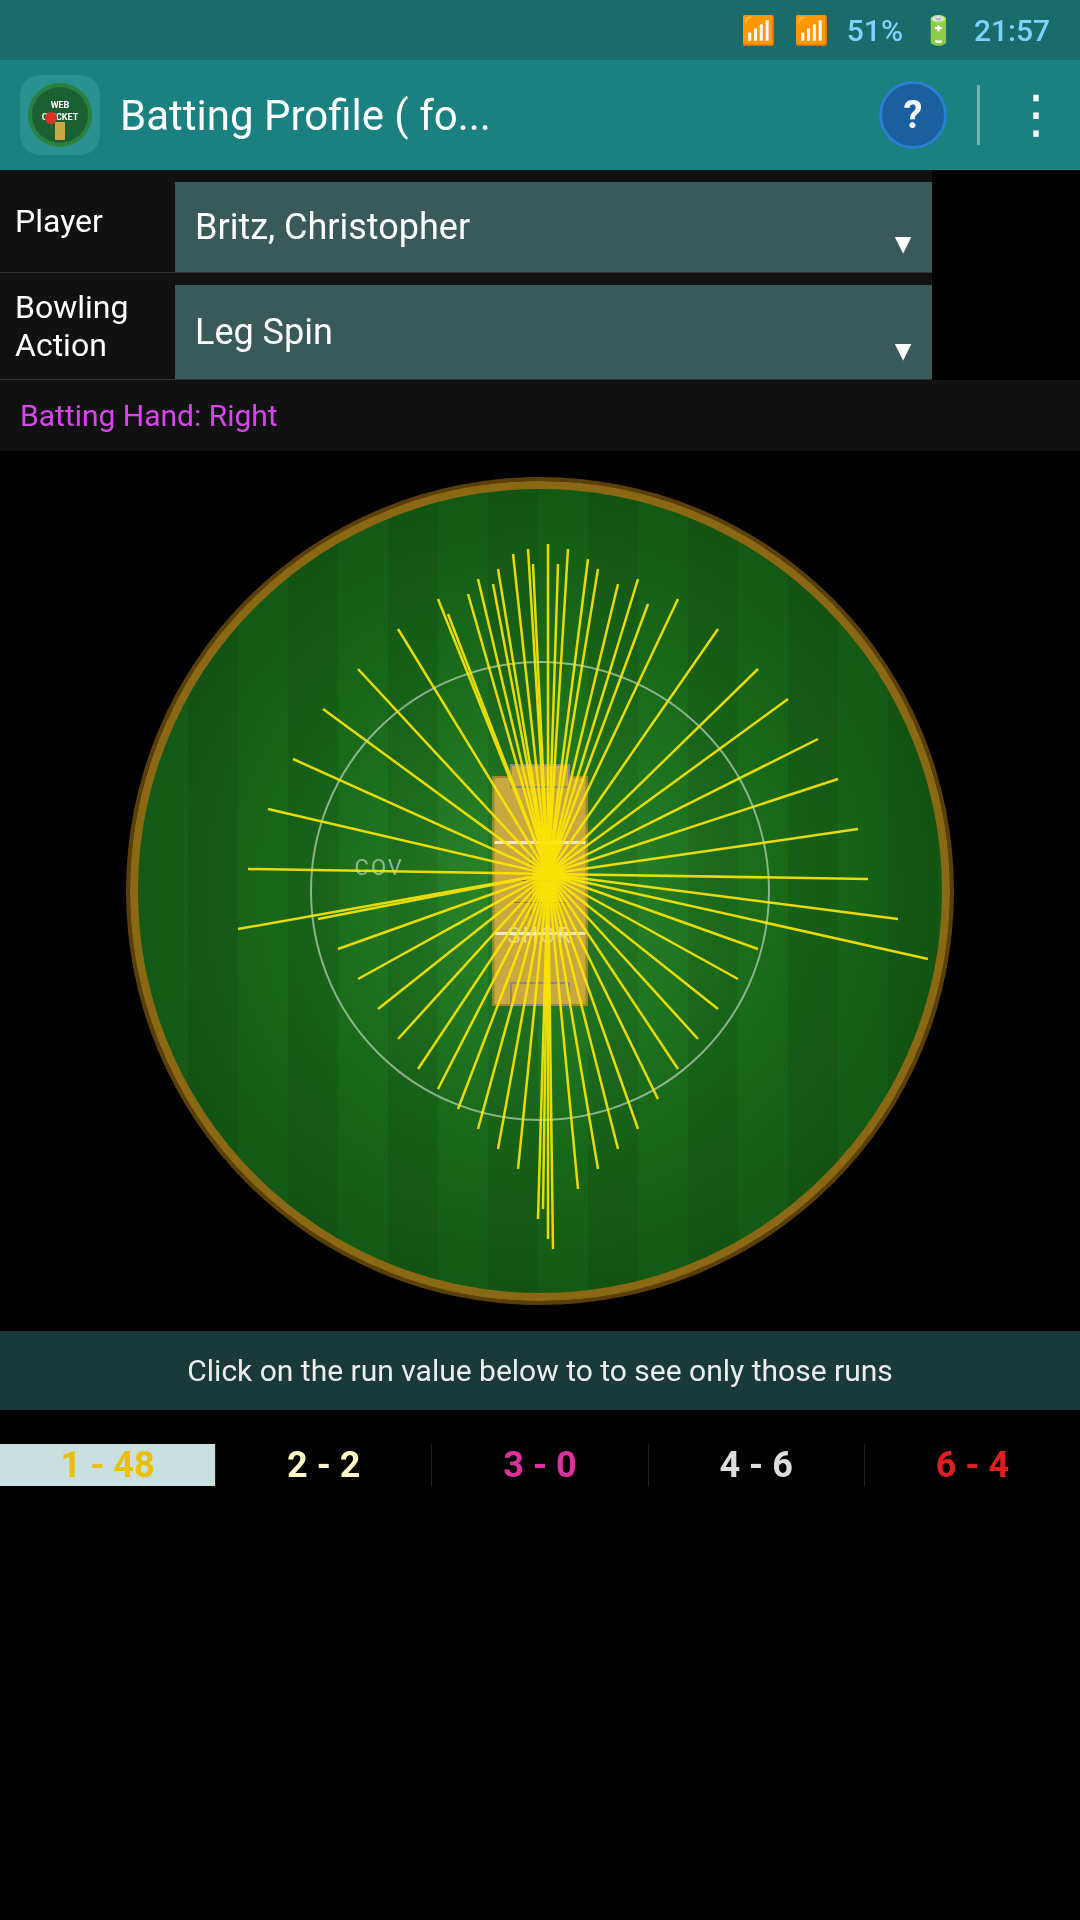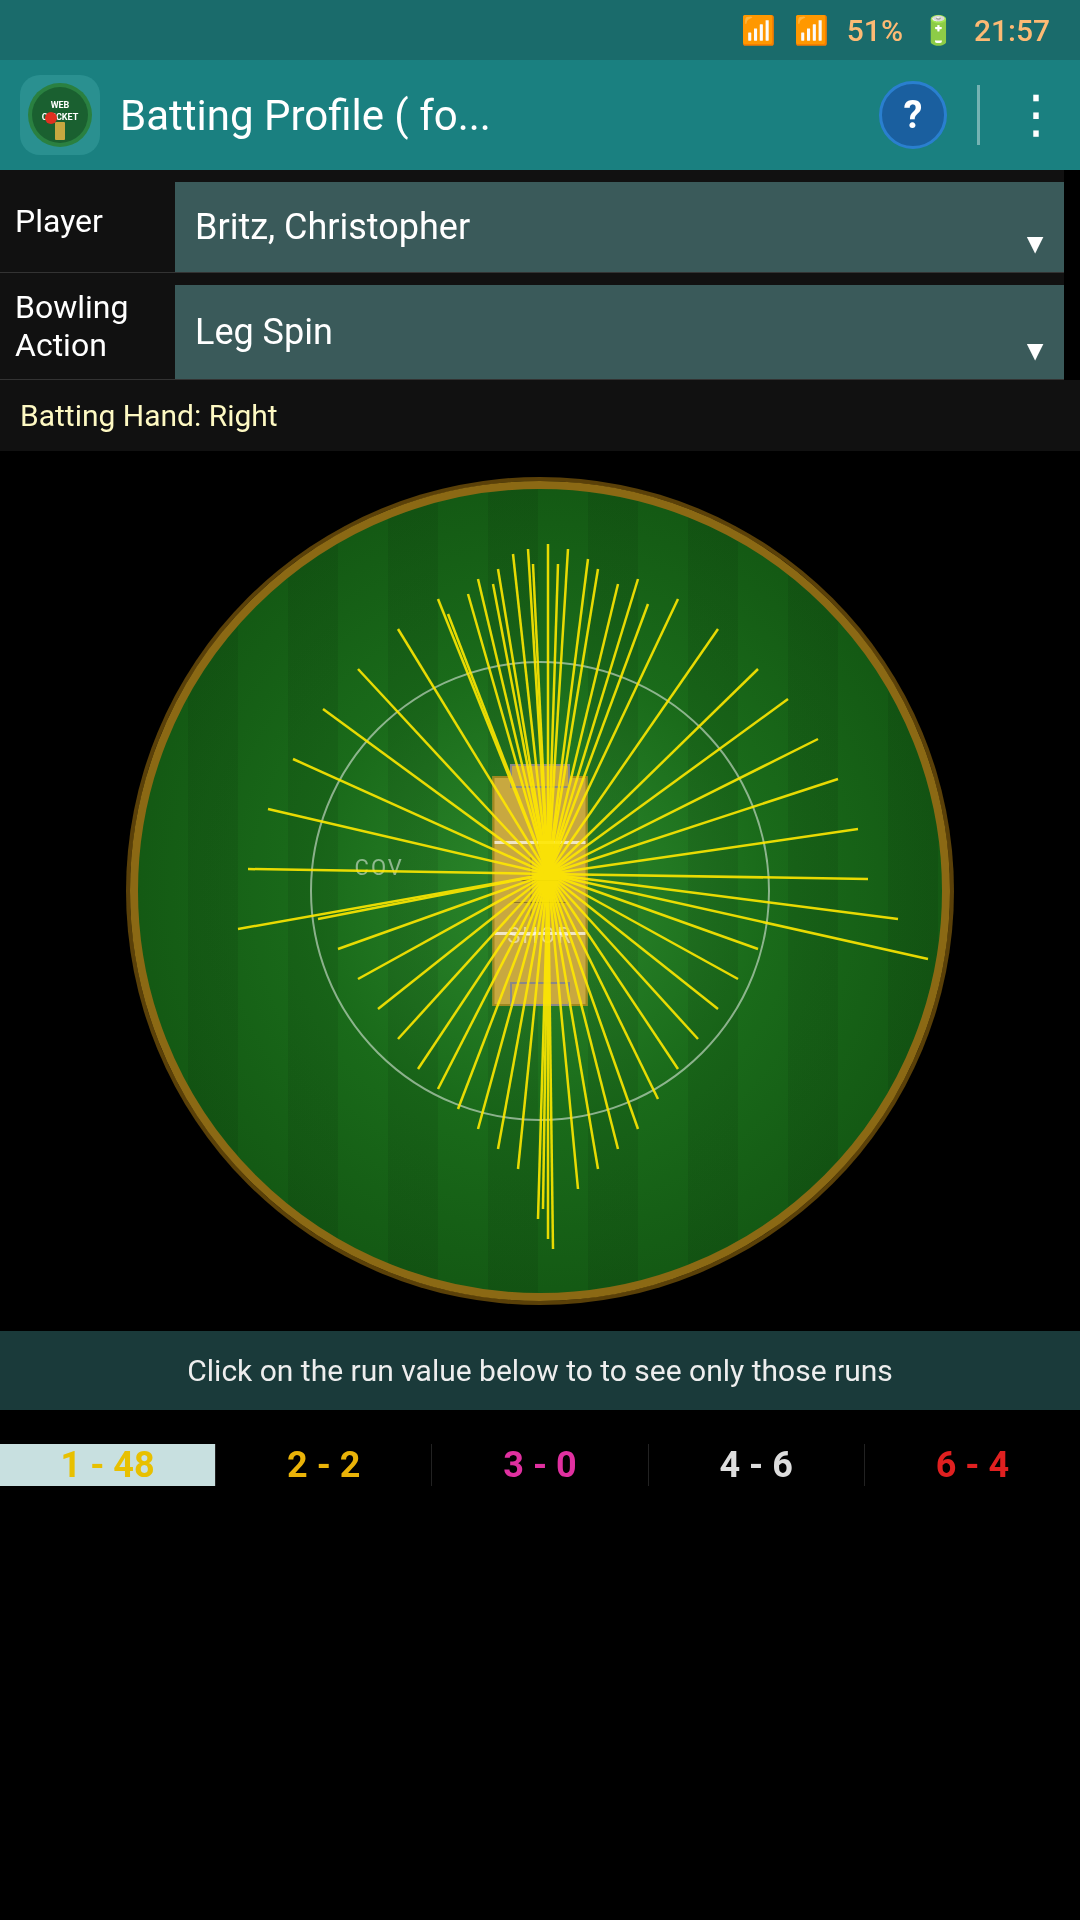--- a/index.html
+++ b/index.html
@@ -17,21 +17,21 @@
       width: 1080px;
       height: 60px;
       background: #1a6b6b;
       display: flex;
       align-items: center;
       justify-content: flex-end;
       padding: 0 30px;
       gap: 18px;
     }
     .status-icon { color: #fff; font-size: 28px; }
-    .status-text { color: #fdba74; font-size: 30px; font-weight: 500; }
+    .status-text { color: #7dd3fc; font-size: 30px; font-weight: 500; }
 
     
     #app-header {
       width: 1080px;
       height: 110px;
       background: #1a8080;
       display: flex;
       align-items: center;
       padding: 0 20px;
       gap: 20px;
@@ -87,21 +87,21 @@
     }
     #more-icon {
       color: #fff;
       font-size: 44px;
       letter-spacing: -2px;
       line-height: 0;
     }
 
     
     #form-area {
-      width: 1064px;
+      width: 932px;
       background: #111;
     }
 
     .form-row {
       display: flex;
       align-items: stretch;
       border-bottom: 1px solid #333;
     }
 
     .form-label {
@@ -137,21 +137,21 @@
       position: absolute;
       right: 15px;
       bottom: 12px;
     }
 
     
     #batting-hand-row {
       width: 1080px;
       background: #111;
       padding: 18px 20px;
-      color: #fef9c3;
+      color: #d946ef;
       font-size: 30px;
     }
 
     
     #field-container {
       width: 1080px;
       height: 880px;
       background: #000;
       display: flex;
       align-items: center;
@@ -291,21 +291,21 @@
       align-items: center;
       justify-content: center;
       font-size: 36px;
       font-weight: bold;
       cursor: pointer;
       border-right: 1px solid #222;
     }
     .score-item:last-child { border-right: none; }
     .score-item.active { background: #c8e0e0; }
     .score-yellow { color: #e8c000; }
-    .score-blue { color: #eab308; }
+    .score-blue { color: #fef9c3; }
     .score-pink { color: #e030a0; }
     .score-white { color: #ddd; }
     .score-red { color: #e02020; }
   </style>
 </head>
 <body>
 
 <div id="status-bar">
   <span class="status-icon">📶</span>
   <span class="status-icon">📶</span>

